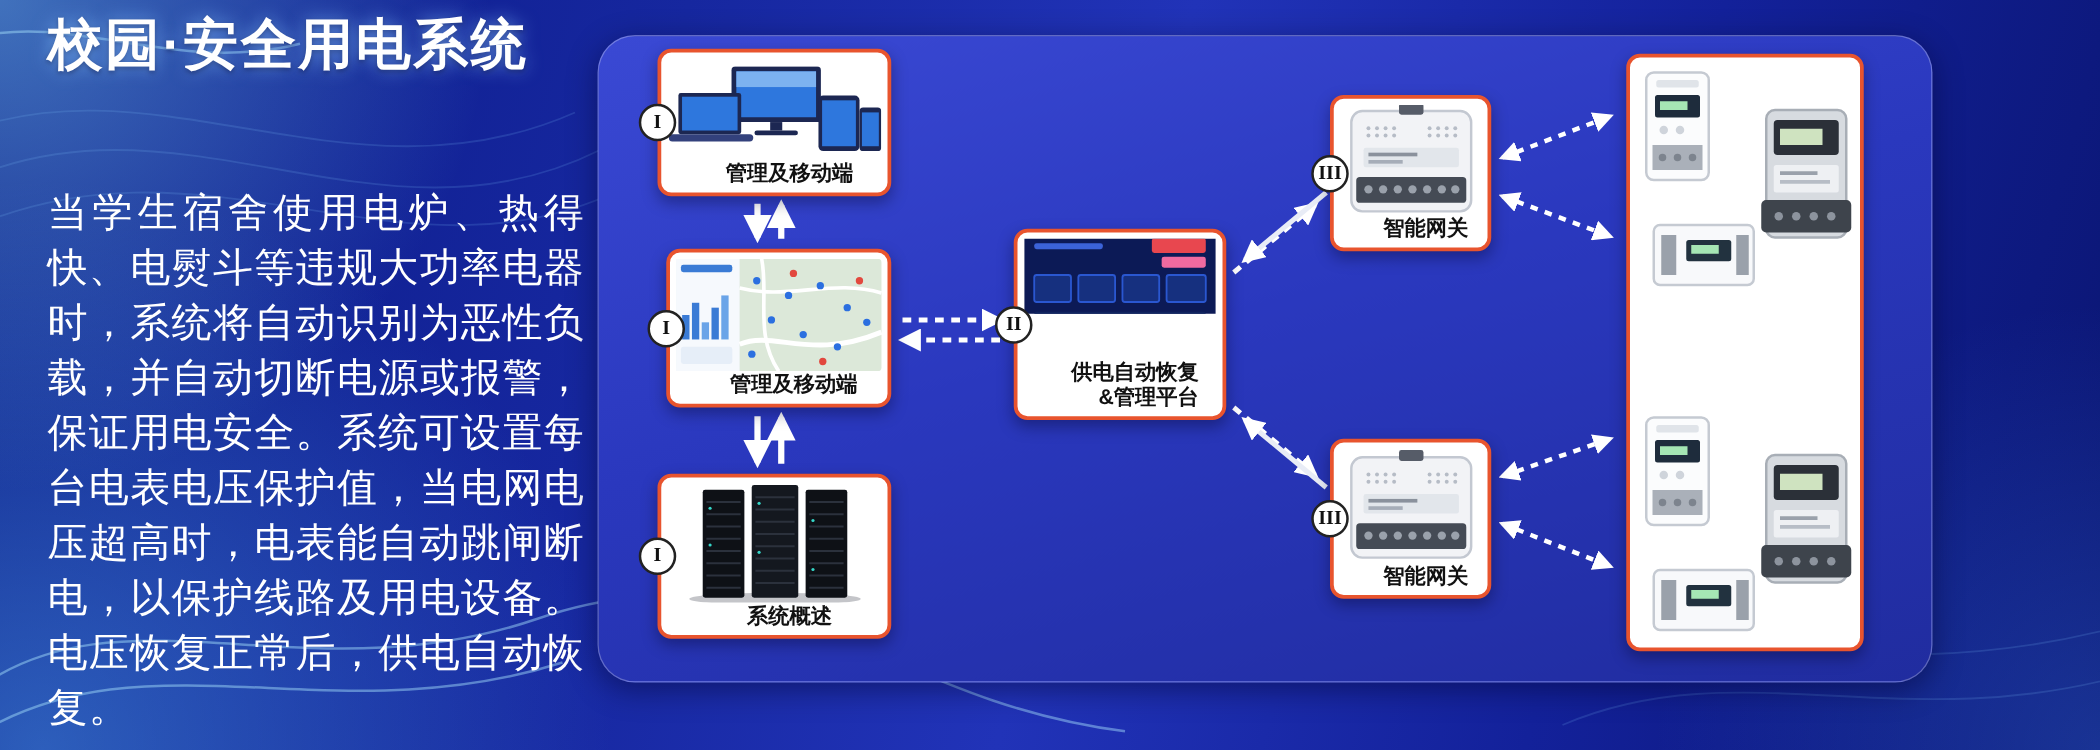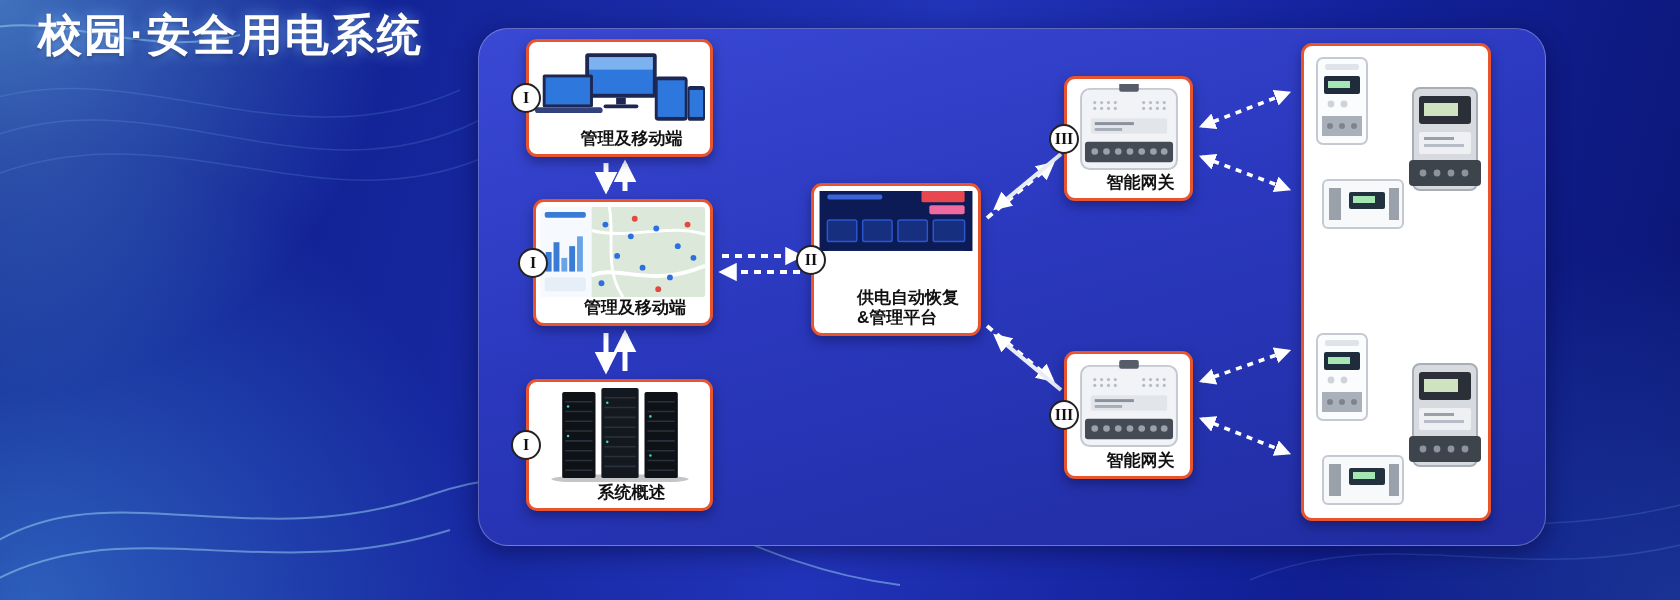--- a/index.html
+++ b/index.html
@@ -24,21 +24,21 @@
 
   .panel{position:absolute;left:478px;top:28px;width:1068px;height:518px;border-radius:30px;
     background:linear-gradient(165deg,#3a49d4 0%,#2a38be 45%,#202c9f 100%);
     border:1px solid rgba(255,255,255,.28);box-shadow:0 6px 24px rgba(0,0,40,.45);}
   .arrows{position:absolute;left:0;top:0;z-index:1;pointer-events:none;}
 
   .card{position:absolute;z-index:2;background:#fff;border:3px solid #e8542e;border-radius:11px;
     display:flex;flex-direction:column;align-items:center;justify-content:space-between;
     padding:5px 4px 3px;box-shadow:0 5px 12px rgba(0,0,30,.35);}
   .card .img{flex:1;display:flex;align-items:center;justify-content:center;width:100%;overflow:hidden;}
-  .node-label{font-size:17px;font-weight:bold;color:#111;line-height:20px;text-align:left;padding:1px 0 2px;margin-left:24px;}
+  .node-label{font-size:17px;font-weight:bold;color:#111;line-height:20px;text-align:right;padding:1px 0 2px;margin-left:24px;}
   .numeral{position:absolute;left:-18px;top:50%;transform:translateY(-50%);width:30px;height:30px;
     border-radius:50%;background:#fff;border:2px solid #222;display:flex;align-items:center;justify-content:center;
     font-family:"Liberation Serif",serif;font-size:16px;font-weight:bold;color:#111;z-index:4;}
 
   .card-management{left:47px;top:10px;width:187px;height:118px;}
   .card-campus{left:54px;top:170px;width:180px;height:127px;}
   .card-datacenter{left:47px;top:350px;width:187px;height:132px;}
   .card-iot{left:332px;top:154px;width:170px;height:153px;gap:36px;}
   .card-gateway-top{left:585px;top:47px;width:129px;height:125px;}
   .card-gateway-bottom{left:585px;top:322px;width:129px;height:128px;}
@@ -146,20 +146,21 @@
       <path d="M1250,580 C1390,520 1520,590 1700,540"></path>
     </g>
     <g fill="none" stroke="rgba(170,230,255,0.45)" stroke-width="2">
       <path d="M-30,560 C90,460 240,560 430,495 S700,560 900,585"></path>
       <path d="M-30,595 C110,500 260,590 450,530"></path>
       <path d="M-20,30 C60,10 140,60 240,35"></path>
     </g>
   </svg>
 
   <div class="page-title">校园·安全用电系统</div>
+  <div class="overview">当学生宿舍使用电炉、热得快、电熨斗等违规大功率电器时，系统将自动识别为恶性负载，并自动切断电源或报警，保证用电安全。系统可设置每台电表电压保护值，当电网电压超高时，电表能自动跳闸断电，以保护线路及用电设备。电压恢复正常后，供电自动恢复。</div>
 
   <div class="panel">
 
     <svg class="arrows" width="1068" height="518" viewBox="0 0 1068 518">
       <defs>
         <marker id="ah" viewBox="0 0 10 10" refX="8" refY="5" markerWidth="4.6" markerHeight="4.6" orient="auto-start-reverse">
           <path d="M0,0 L10,5 L0,10 z" fill="#ffffff"></path>
         </marker>
       </defs>
 

